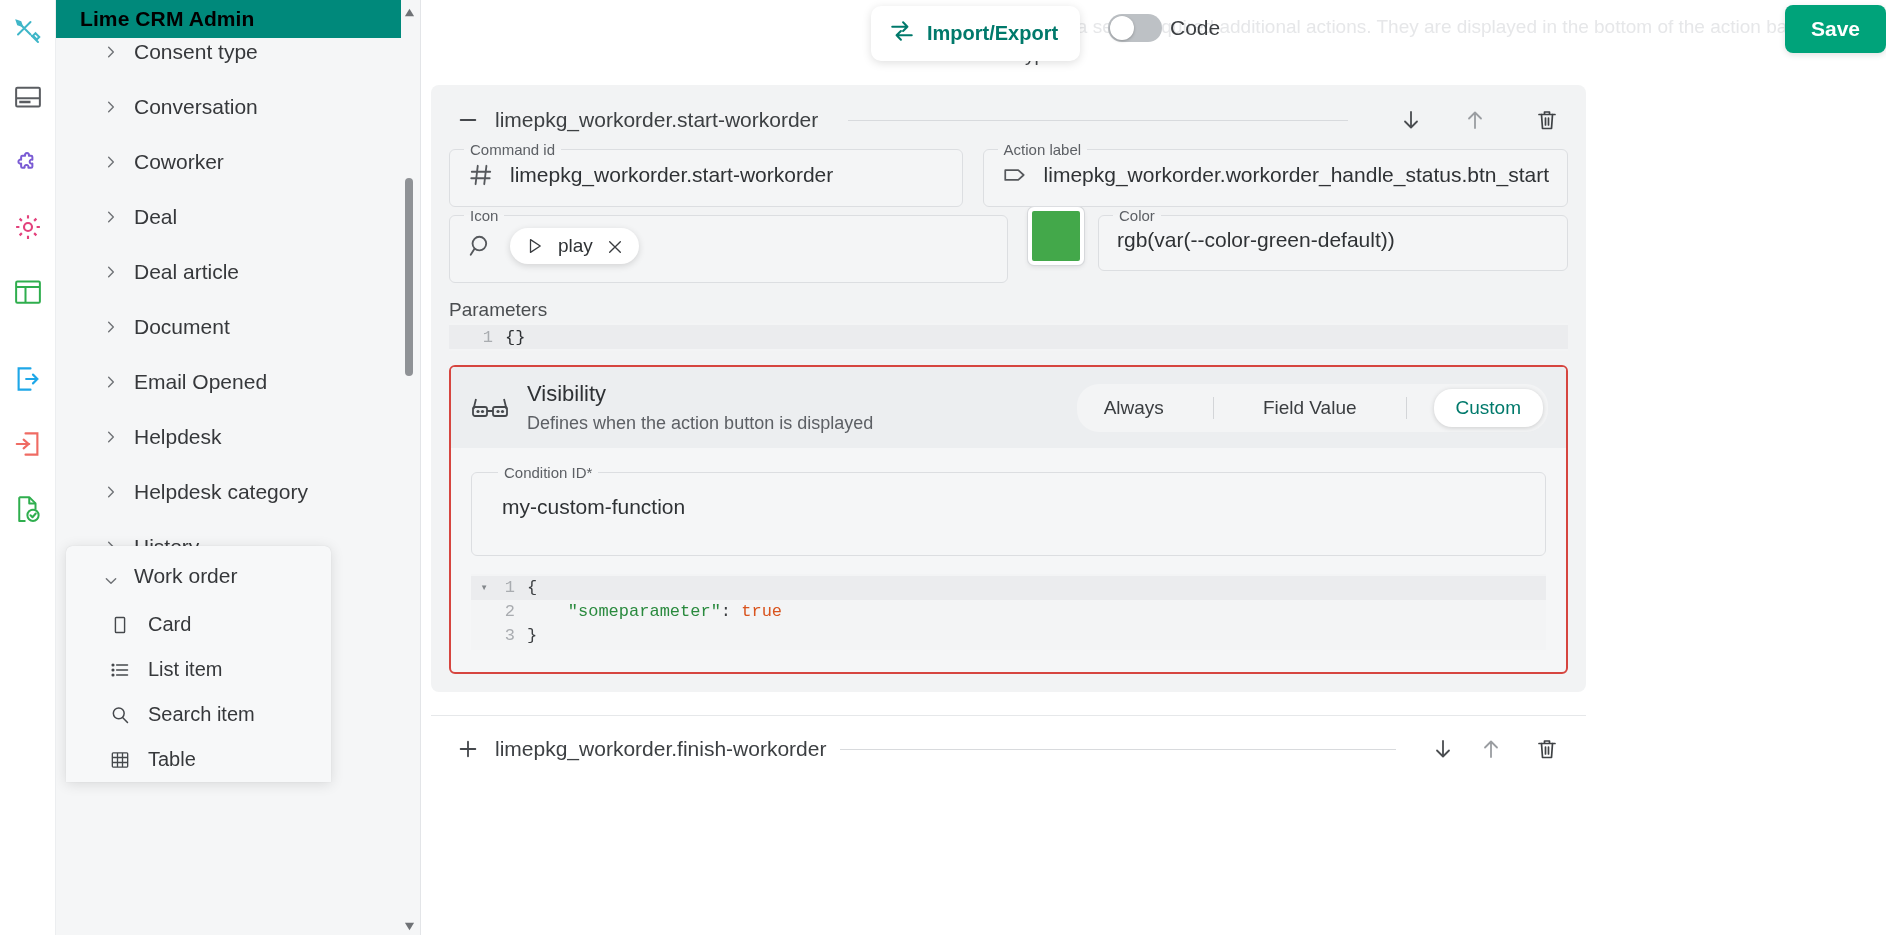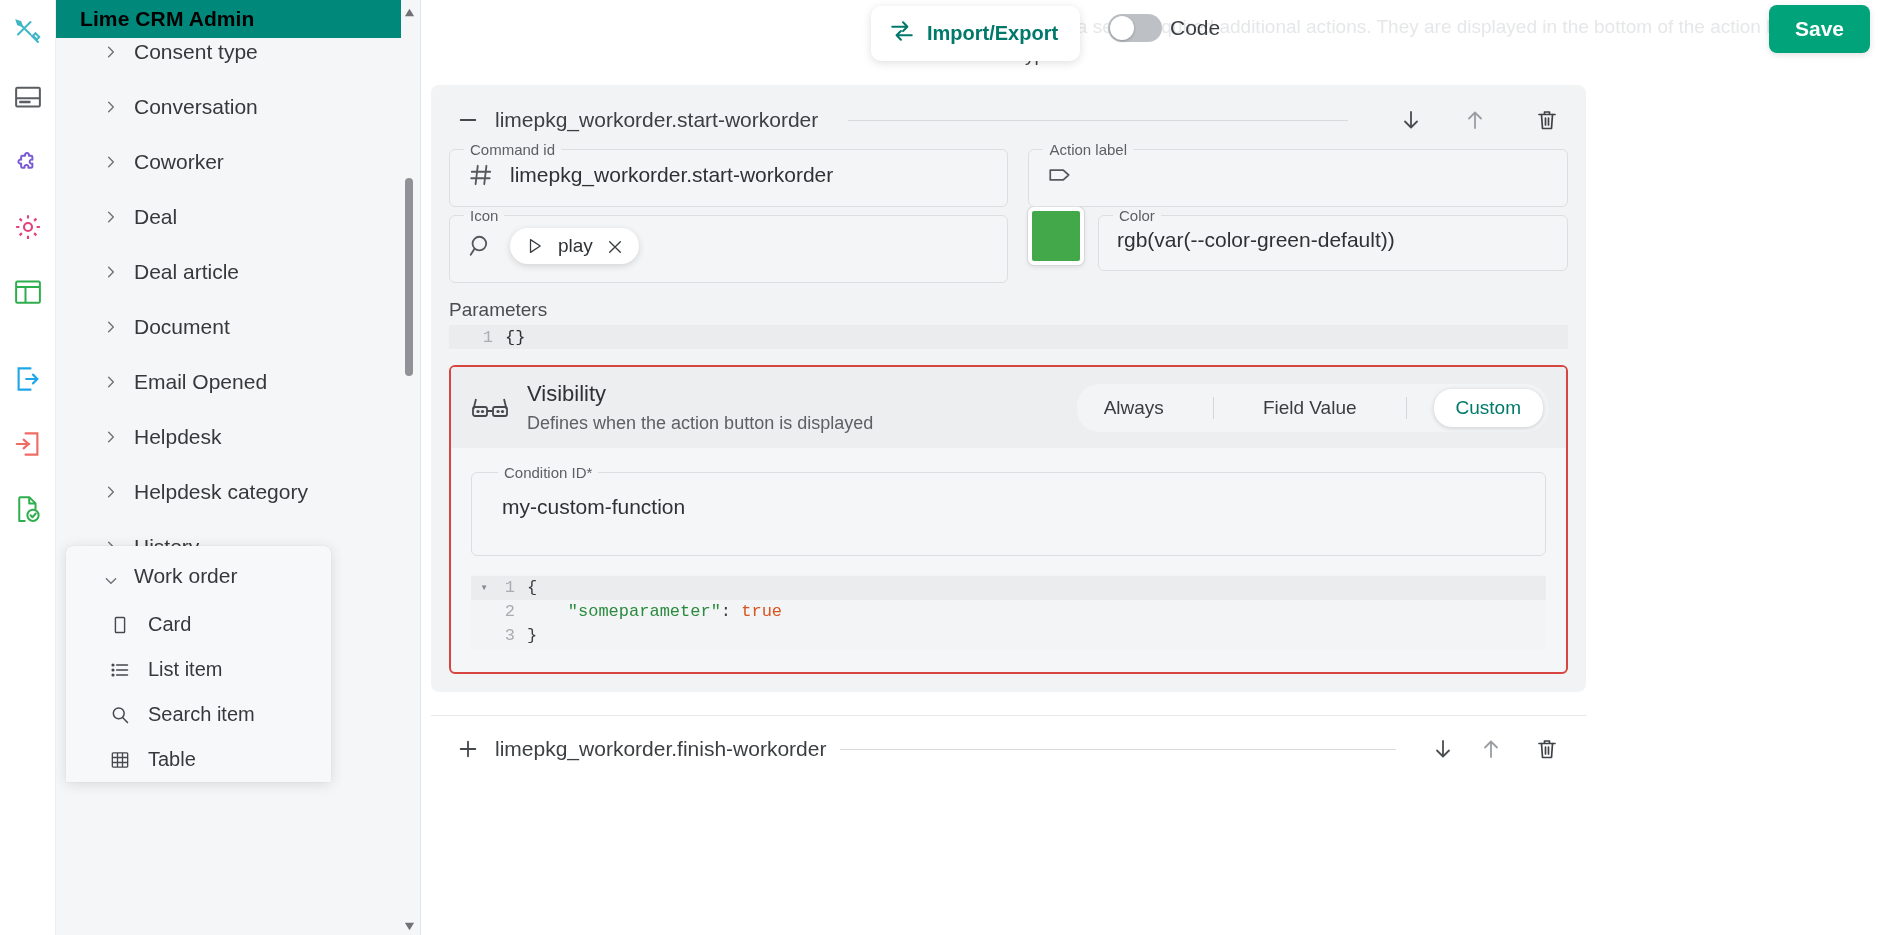--- a/index.html
+++ b/index.html
@@ -168,21 +168,21 @@
   .toggle .knob {
     position: absolute; left: 2px; top: 2px;
     width: 24px; height: 24px;
     background: #ffffff;
     border-radius: 50%;
     box-shadow: 0 1px 3px rgba(0,0,0,.25);
   }
   .code-label { font-size: 21px; color: #3a3d40; }
 
   .save-btn {
-    position: absolute; right: 16px; top: 5px;
+    position: absolute; right: 0; top: 5px;
     background: #00a37a;
     color: #ffffff;
     font-size: 21px; font-weight: 700;
     border: none; border-radius: 8px;
     padding: 12px 26px;
     cursor: pointer;
     box-shadow: 0 2px 6px rgba(0,0,0,.12);
     z-index: 20;
   }
 
@@ -668,20 +668,21 @@
         </fieldset>
 
         <fieldset class="fieldset" style="width:540px;">
           <legend>Action label</legend>
           <div class="field-body">
             <span class="field-ico">
               <svg viewBox="0 0 24 24" fill="none" stroke="currentColor" stroke-width="1.6" stroke-linejoin="round">
                   <path d="M3 7.5h12l5 4.5-5 4.5H3z"></path>
                 </svg>
             </span>
+            <span class="field-val">limepkg_workorder.workorder_handle_status.btn_start</span>
           </div>
         </fieldset>
       </div>
 
       <div class="fields-row">
         <fieldset class="fieldset" style="width:560px;">
           <legend>Icon</legend>
           <div class="field-body">
             <span class="field-ico">
               <svg viewBox="0 0 24 24" fill="none" stroke="currentColor" stroke-width="1.7" stroke-linecap="round">

